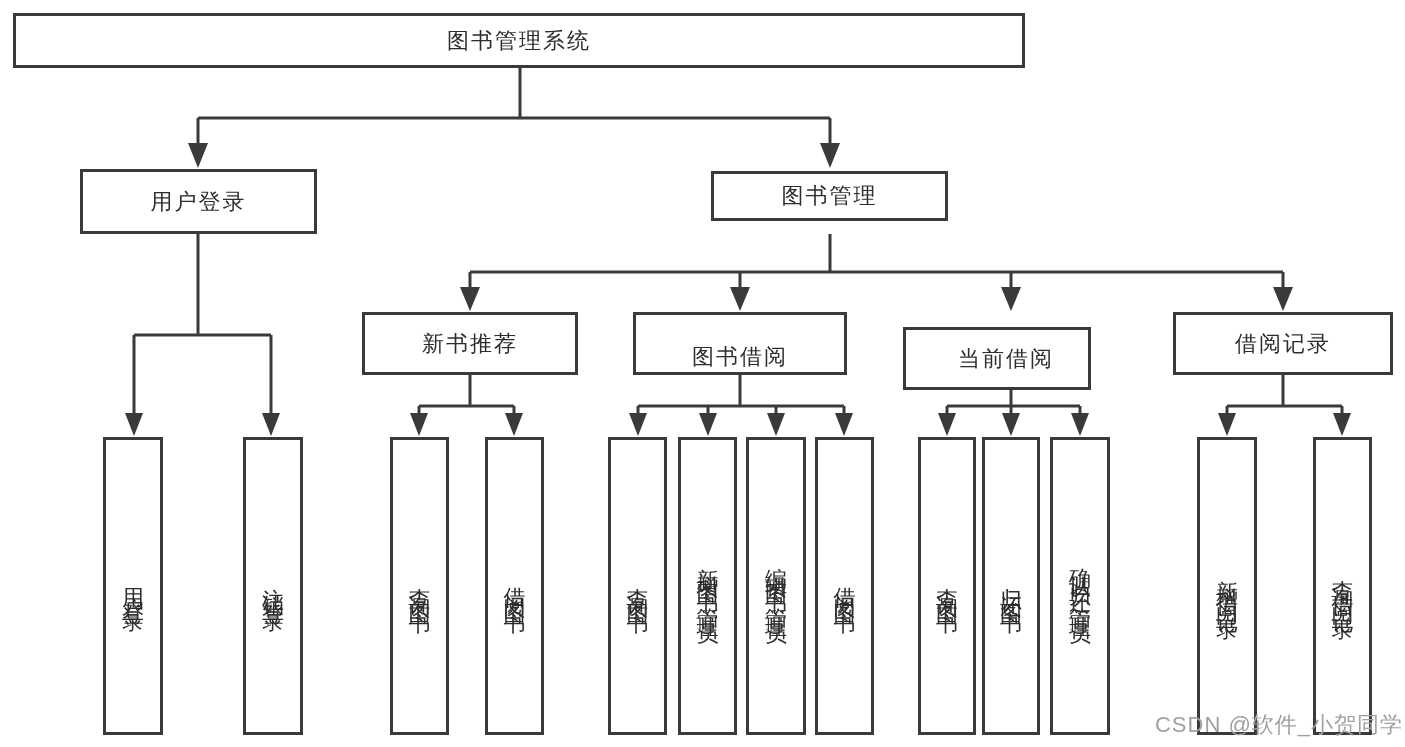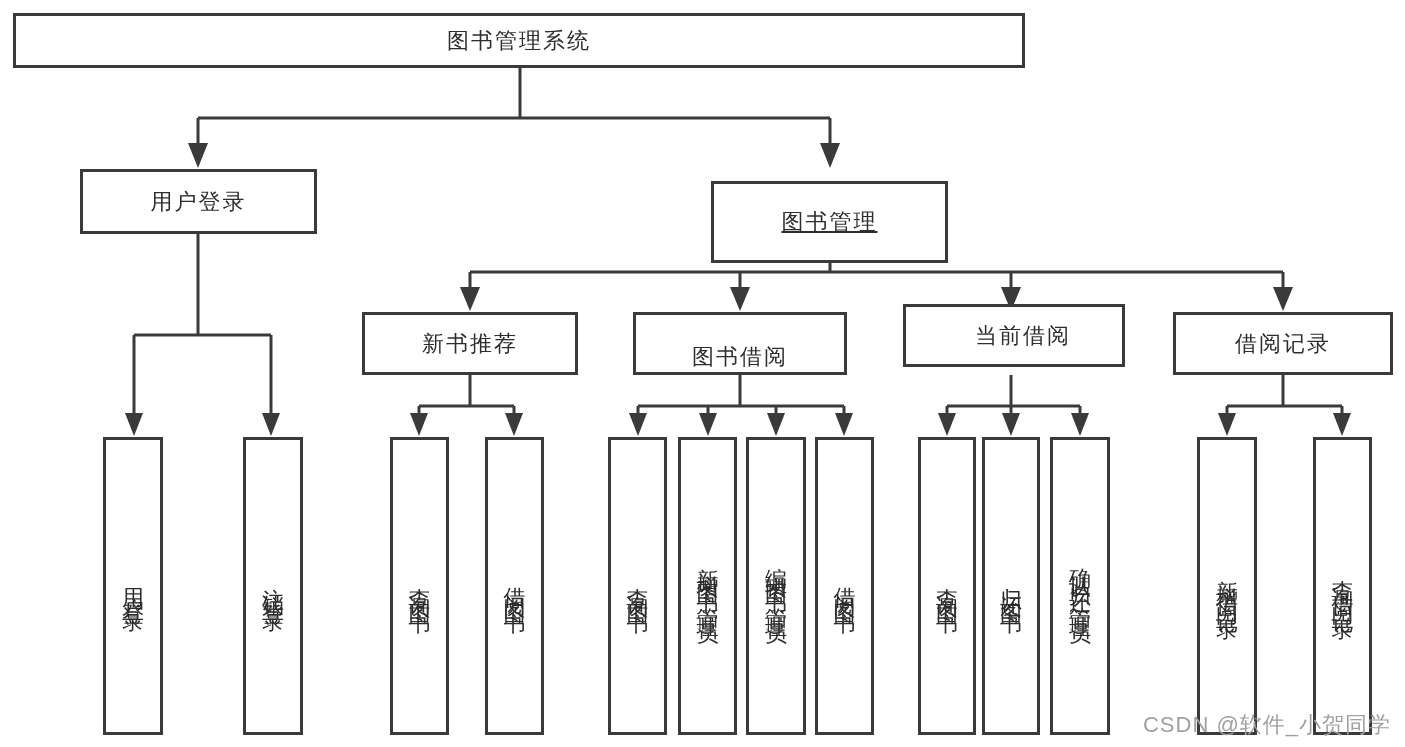--- a/index.html
+++ b/index.html
@@ -40,21 +40,21 @@
   .v-label {
     writing-mode: vertical-rl;
     text-orientation: mixed;
     font-size: 22px;
     letter-spacing: 8px;
     line-height: 1;
     white-space: nowrap;
   }
   .watermark {
     position: absolute;
-    right: 14px;
+    right: 2px;
     bottom: 7px;
     font-size: 22px;
     letter-spacing: 1px;
     color: var(--watermark);
     z-index: 3;
     white-space: nowrap;
   }
 </style>
 </head>
 <body>
@@ -111,31 +111,31 @@
     </g>
   </svg>
 
   <div class="node" style="left:13px; top:13px; width:1012px; height:55px;">
     <span class="h-label">图书管理系统</span>
   </div>
 
   <div class="node" style="left:80px; top:169px; width:237px; height:65px;">
     <span class="h-label">用户登录</span>
   </div>
-  <div class="node" style="left:711px; top:181px; width:237px; height:82px;text-decoration:underline;">
+  <div class="node" style="left:711px; top:171px; width:237px; height:50px;">
     <span class="h-label">图书管理</span>
   </div>
 
   <div class="node" style="left:362px; top:312px; width:216px; height:63px;justify-content:center;">
     <span class="h-label">新书推荐</span>
   </div>
   <div class="node" style="left:633px; top:312px; width:214px; height:63px;align-items:flex-end;">
     <span class="h-label">图书借阅</span>
   </div>
-  <div class="node" style="left:903px; top:304px; width:222px; height:63px;padding-left:18px;">
+  <div class="node" style="left:903px; top:327px; width:188px; height:63px;padding-left:18px;">
     <span class="h-label">当前借阅</span>
   </div>
   <div class="node" style="left:1173px; top:312px; width:220px; height:63px;">
     <span class="h-label">借阅记录</span>
   </div>
 
   <div class="node" style="left:103px; top:437px; width:60px; height:298px;">
     <span class="v-label">用户登录</span>
   </div>
   <div class="node" style="left:243px; top:437px; width:60px; height:298px;">

